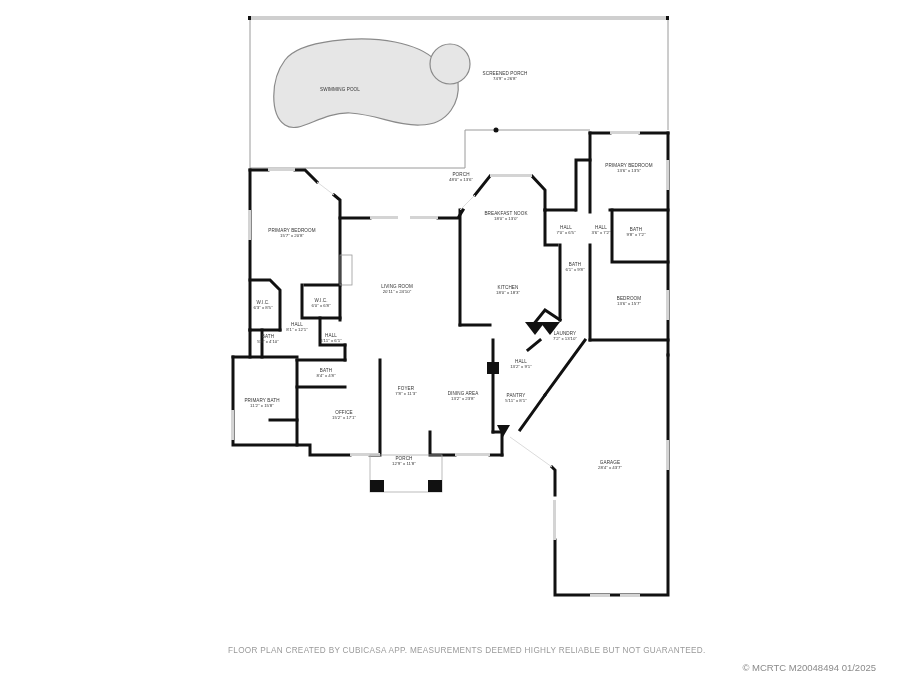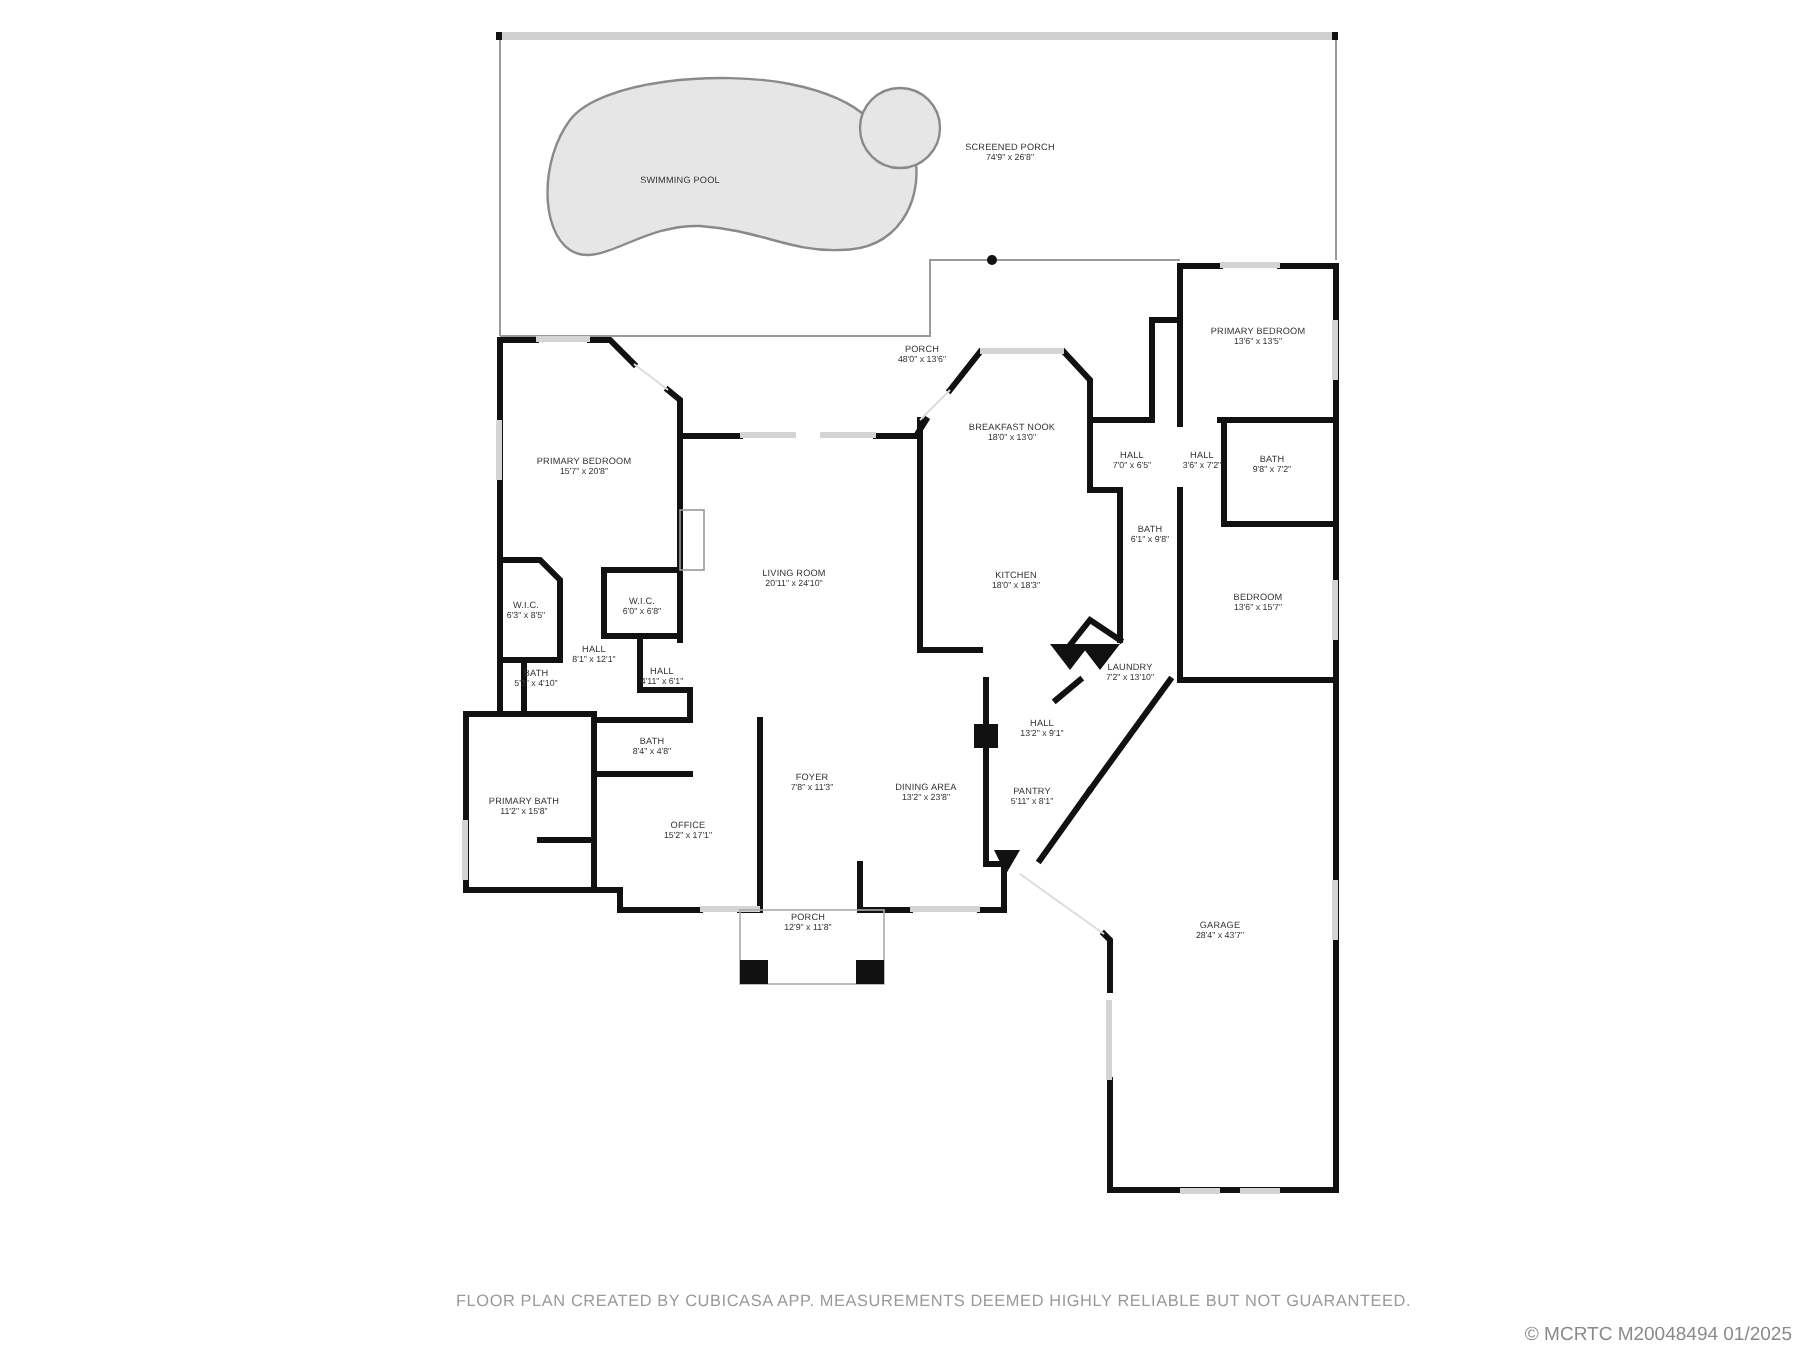--- a/index.html
+++ b/index.html
@@ -2,21 +2,21 @@
 <html><head>
 <meta charset="utf-8">
 <style>
   html, body { margin:0; padding:0; background:#ffffff; }
   body { width:900px; height:675px; position:relative; overflow:hidden; font-family:"Liberation Sans", sans-serif; }
   #plan { position:absolute; left:0; top:0; width:900px; height:675px; }
   .room-label { position:absolute; transform:translate(-50%,-50%); text-align:center; color:#333; line-height:1.15; white-space:nowrap; pointer-events:none; }
   .room-label .n { font-size:4.6px; letter-spacing:0.1px; display:block; }
   .room-label .d { font-size:4.4px; display:block; }
   .footer-note { position:absolute; left:217px; top:646px; font-size:8.2px; color:#9a9a9a; letter-spacing:0.3px;margin-left:11px; }
-  .copyright { position:absolute; right:4px; top:662px; font-size:9.5px; color:#8a8a8a; }
+  .copyright { position:absolute; right:24px; top:662px; font-size:9.5px; color:#8a8a8a; }
 </style>
 </head>
 <body>
 
 <svg id="plan" viewBox="0 0 900 675" xmlns="http://www.w3.org/2000/svg">
 
   <g fill="none" stroke="#9a9a9a" stroke-width="1">
     <polyline points="250,18 668,18 668,130"></polyline>
     <polyline points="250,18 250,168"></polyline>
     <polyline points="250,168 465,168 465,130 590,130"></polyline>

